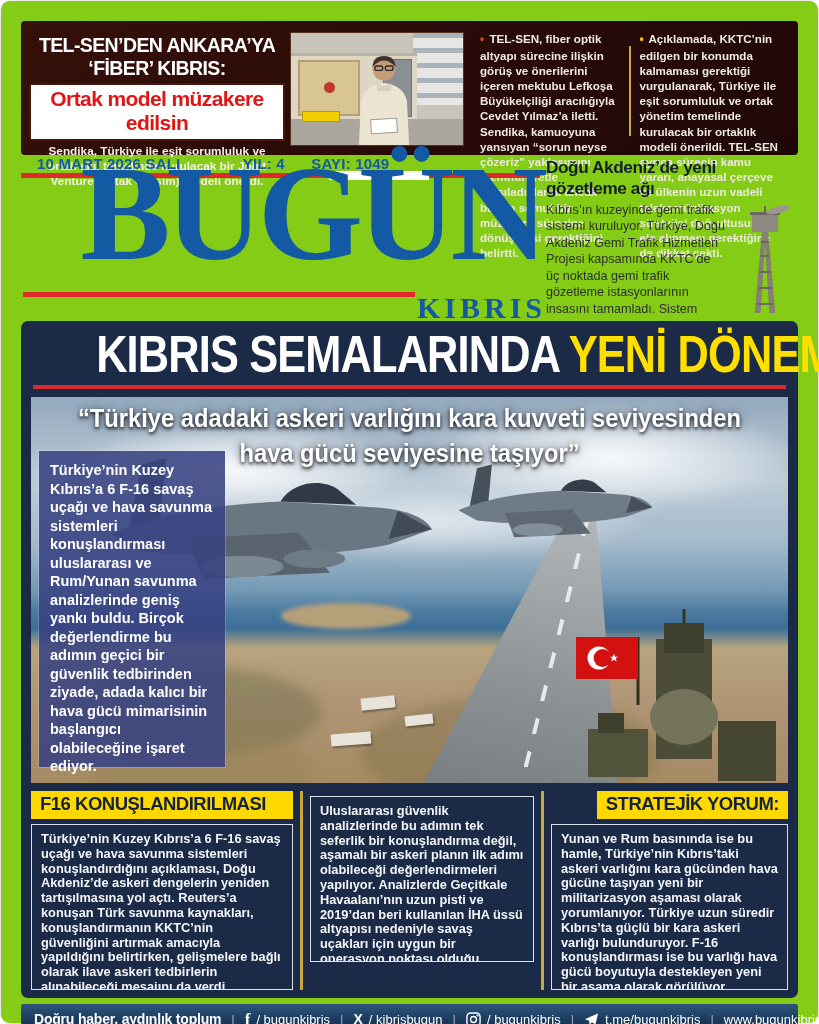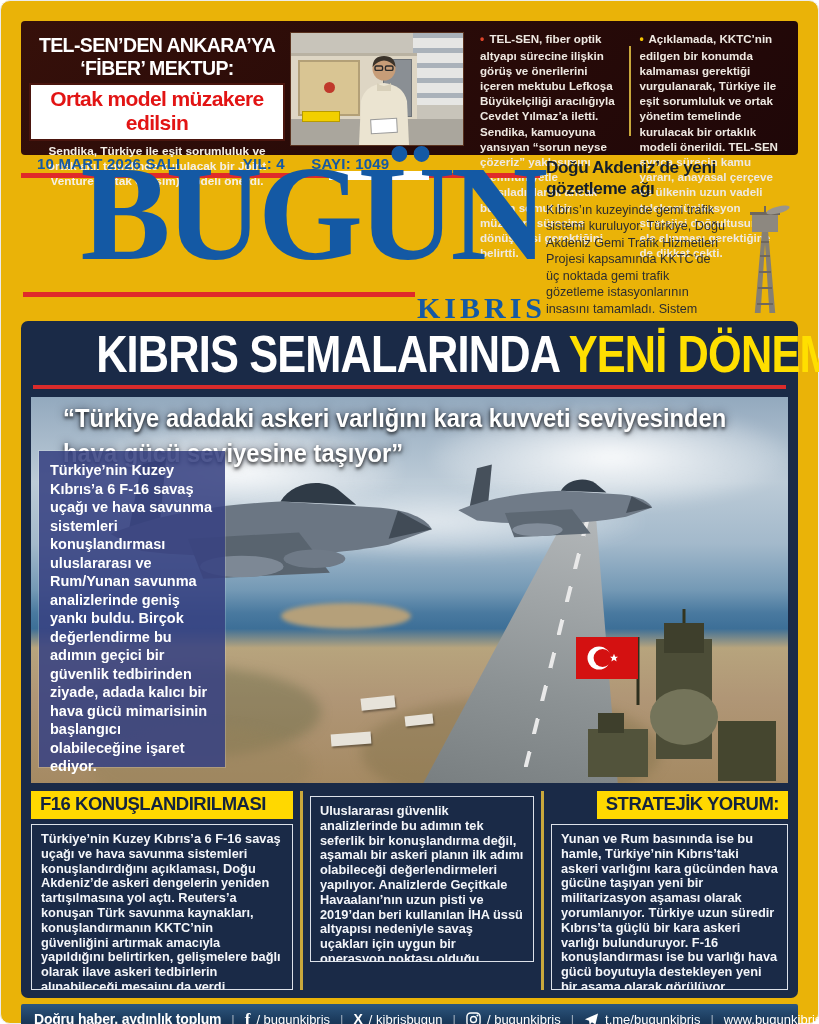--- a/index.html
+++ b/index.html
@@ -1,17 +1,17 @@
 <!DOCTYPE html>
 <html><head>
 <meta charset="utf-8">
 <style>
   html,body{margin:0;padding:0;}
   body{width:819px;height:1024px;background:#ffffff;font-family:"Liberation Sans",sans-serif;position:relative;overflow:hidden;}
-  .sheet{position:absolute;inset:0;background:#eab308;border-radius:10px;border:1px solid #ececec;box-sizing:border-box;padding:20px 20px 14px 20px;}
+  .sheet{position:absolute;inset:0;background:#84cc16;border-radius:10px;border:1px solid #ececec;box-sizing:border-box;padding:20px 20px 14px 20px;}
 
   
   .top-strip{height:134px;background:linear-gradient(135deg,#36100a 0%,#2a0b08 45%,#1f0708 100%);border-radius:4px;display:flex;box-sizing:border-box;padding:9px 10px;color:#f2ece4;}
   .telsen{width:252px;flex:0 0 252px;}
   .telsen-title{font-size:19.5px;font-weight:800;letter-spacing:-0.6px;line-height:1.16;text-align:center;color:#fff;margin-top:4px;}
   .telsen-banner{background:#fff;color:#e21414;font-weight:800;font-size:21px;letter-spacing:-0.6px;text-align:center;margin:6px 0 5px;padding:2px 1px 4px;box-shadow:0 0 0 2px #4a150e;}
   .telsen-sub{font-size:11.8px;font-weight:700;text-align:center;line-height:1.28;padding:0 6px;color:#f5f0e8;}
   .topphoto{width:172px;flex:0 0 172px;height:112px;margin:2px 7px 0 7px;position:relative;overflow:hidden;background:#c8c4ba;border:1px solid #59321f;}
   .tp-bldg{position:absolute;right:0;top:0;width:50px;height:72px;background:repeating-linear-gradient(180deg,#aab2ba 0 5px,#e6e6e4 5px 15px);}
   .tp-wall{position:absolute;left:0;top:20px;width:126px;height:66px;background:#ded6c4;border-top:3px solid #b9b2a2;}
@@ -60,21 +60,21 @@
   .lb3{left:60px;top:330px;width:220px;height:80px;background:rgba(150,130,90,0.45);}
   .runway{position:absolute;right:128px;bottom:-38px;width:210px;height:310px;clip-path:polygon(40% 0,53% 0,100% 100%,0 100%);background:linear-gradient(180deg,#b3b7b9 0%,#8c9294 60%,#777d7f 100%);transform:rotate(13deg);}
   .runway-line{position:absolute;left:47%;top:2%;width:4px;height:96%;background:repeating-linear-gradient(180deg,#e9e9e9 0 16px,rgba(0,0,0,0) 16px 34px);transform:rotate(1deg);}
   .hangar{position:absolute;background:#e7e3da;box-shadow:1px 2px 2px rgba(0,0,0,0.35);}
   .h1{left:330px;top:300px;width:34px;height:12px;transform:rotate(-6deg);}
   .h2{left:374px;top:318px;width:28px;height:10px;transform:rotate(-6deg);}
   .h3{left:300px;top:336px;width:40px;height:12px;transform:rotate(-4deg);}
   .jet-big{position:absolute;left:64px;top:52px;width:340px;z-index:4;}
   .jet-small{position:absolute;left:418px;top:62px;width:205px;z-index:3;}
   .radar{position:absolute;right:2px;bottom:-4px;width:218px;height:178px;z-index:4;}
-  .quote{position:absolute;top:4px;left:0;right:0;z-index:6;}
+  .quote{position:absolute;top:4px;left:0;right:0;text-align:center;z-index:6;}
   .q-in{display:inline-block;transform:scaleX(0.93);transform-origin:center;max-width:780px;font-size:25.5px;line-height:1.36;font-weight:800;color:#fff;text-shadow:0 2px 4px rgba(0,0,0,0.85),0 0 10px rgba(10,20,40,0.6);padding:0 6px;}
   .sidebox{position:absolute;left:8px;top:54px;width:186px;height:316px;box-sizing:border-box;background:rgba(56,66,130,0.88);box-shadow:0 0 0 1px rgba(255,255,255,0.18);padding:10px 11px;color:#fff;font-weight:700;font-size:14.5px;line-height:18.5px;z-index:7;}
 
   
   .cols{display:flex;margin-top:8px;align-items:stretch;}
   .col{display:flex;flex-direction:column;}
   .col1{flex:0 0 262px;}
   .col2{flex:0 0 224px;}
   .col3{flex:1;align-items:flex-end;}
   .gold-div{flex:0 0 3px;background:#c9a83c;margin:0 7px;}
@@ -92,21 +92,21 @@
 </style>
 </head>
 <body>
 
 <div class="sheet">
 
   <div class="top-strip">
     <div class="telsen">
       <div class="telsen-title">
         <div>TEL-SEN’DEN ANKARA’YA</div>
-        <div>‘FİBER’ MEKTUP:</div>
+        <div>‘FİBER’ KIBRIS:</div>
       </div>
       <div class="telsen-banner">Ortak model müzakere edilsin</div>
       <div class="telsen-sub">Sendika, Türkiye ile eşit sorumluluk ve ortak akıl temelinde kurulacak bir Joint Venture (Ortak Girişim) modeli önerdi.</div>
     </div>
 
     <div class="topphoto">
       <div class="tp-bldg"></div>
       <div class="tp-wall"></div>
       <div class="tp-gate">
           <div class="tp-emblem"></div>

